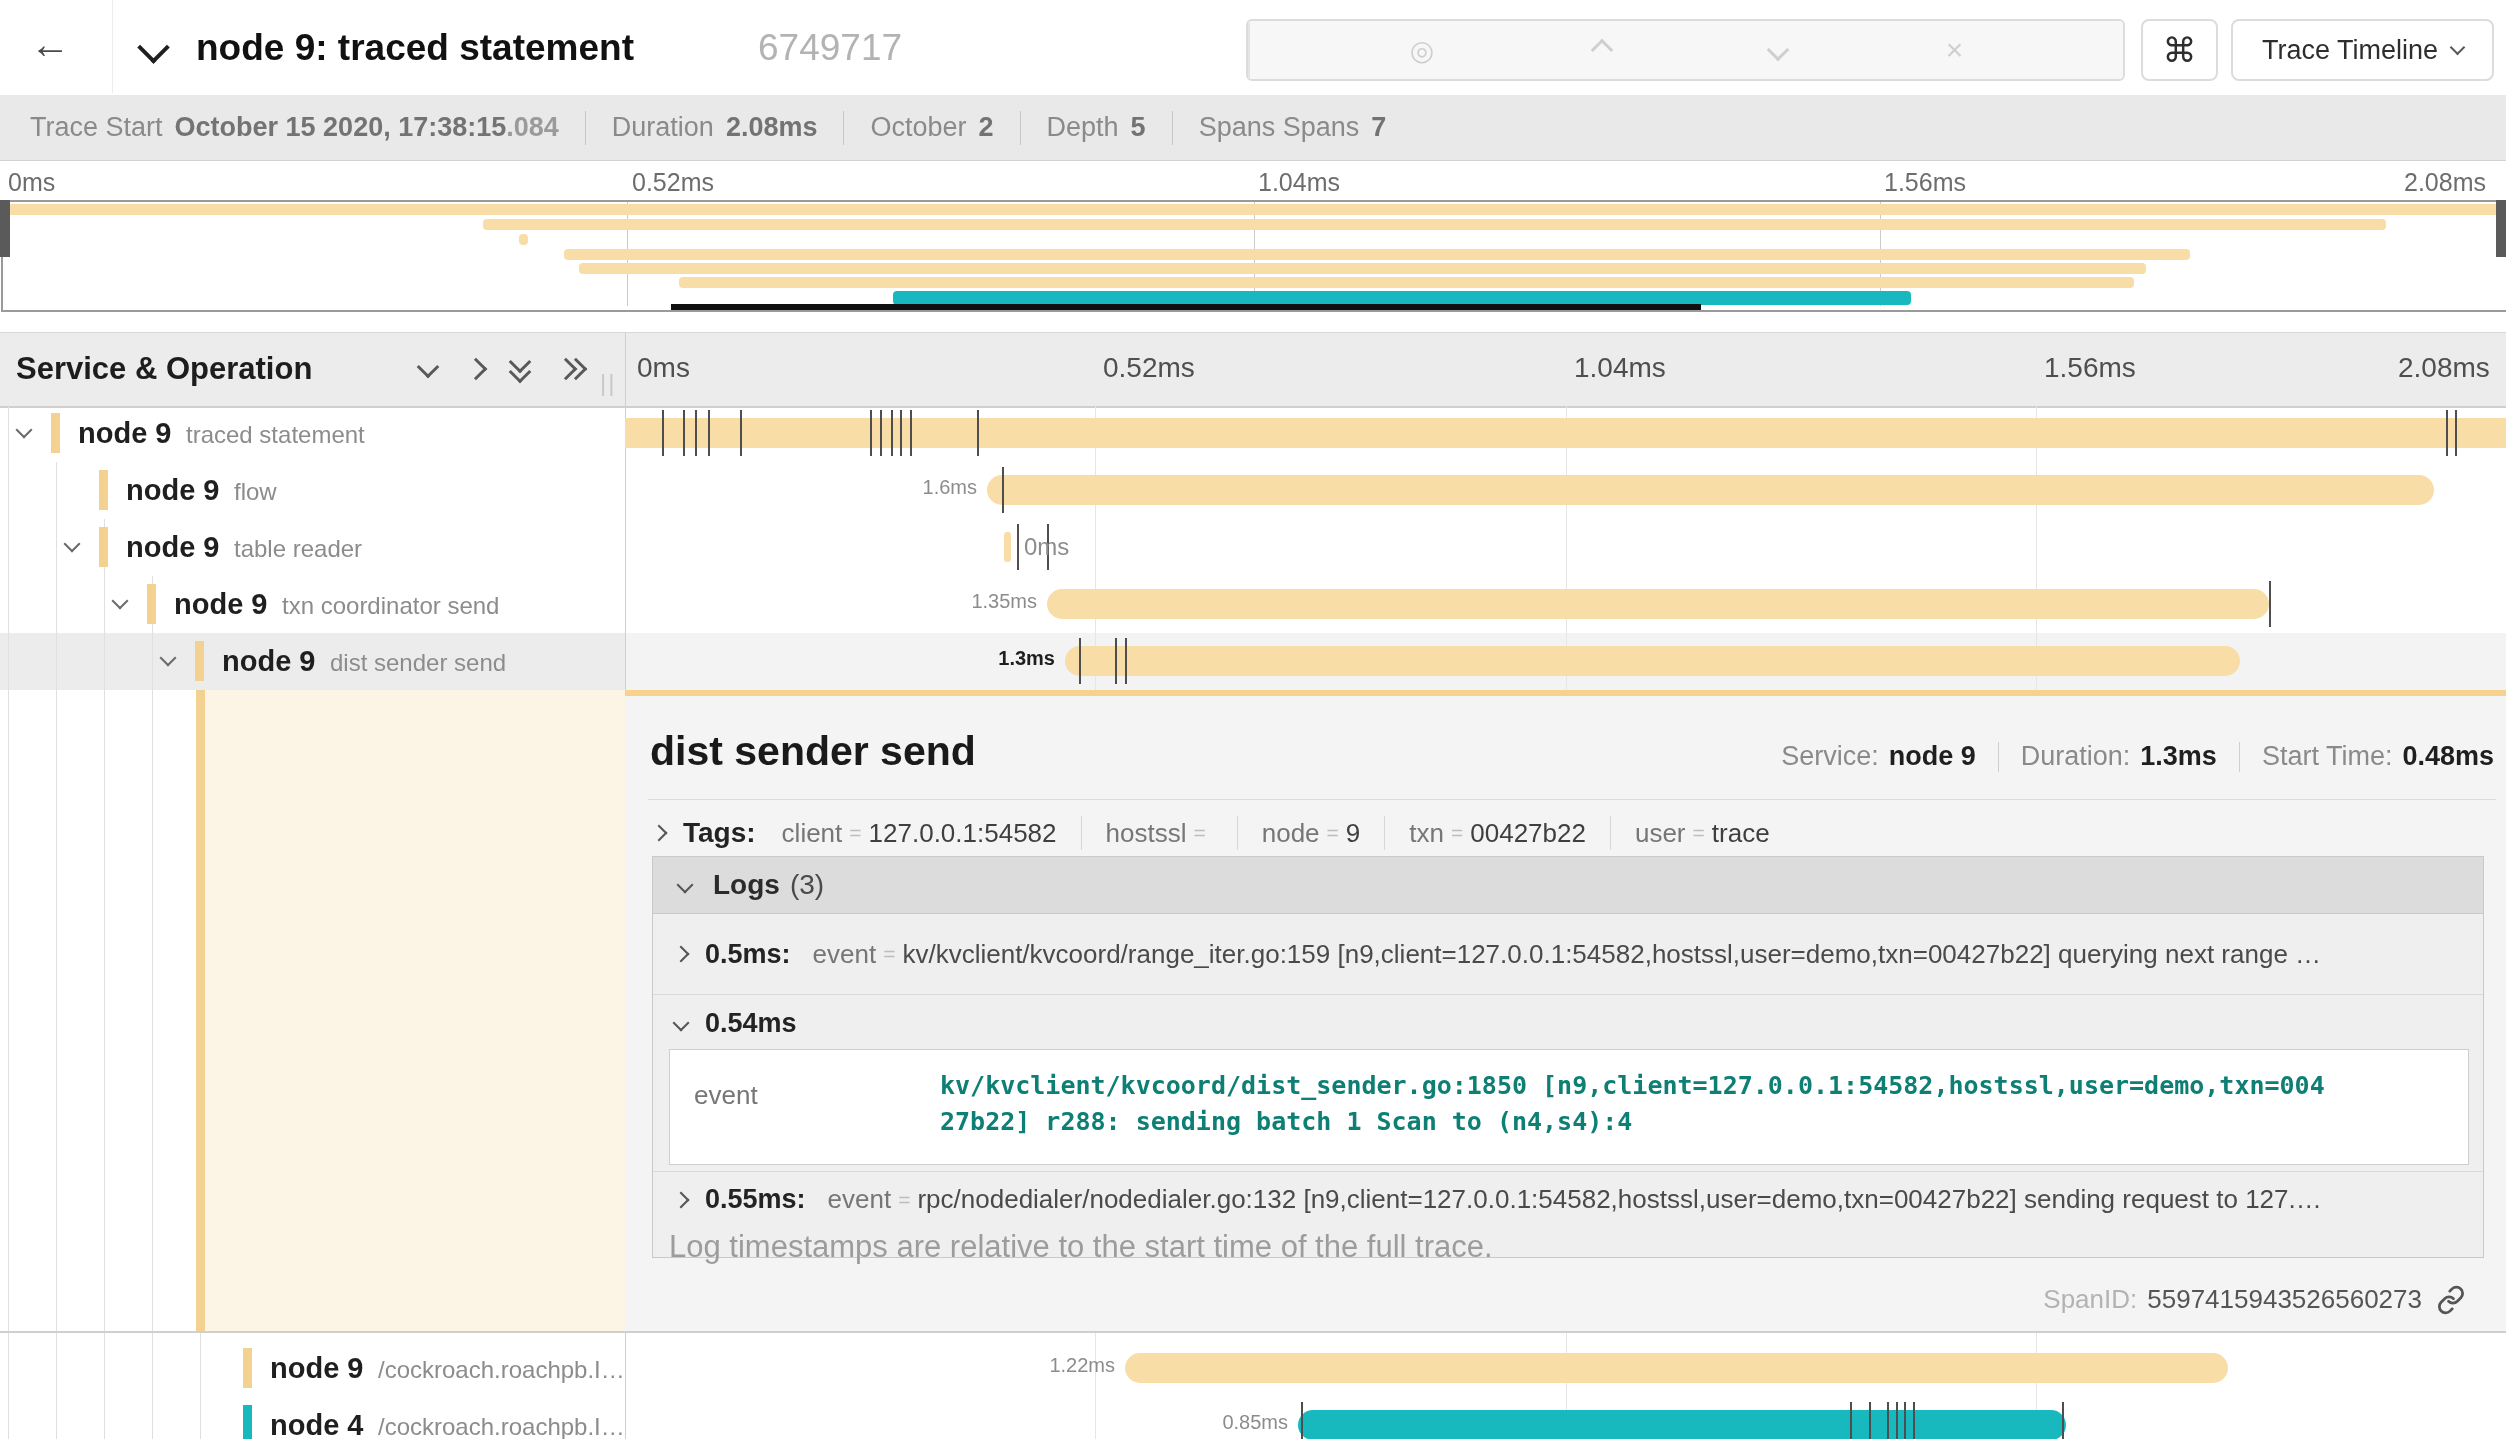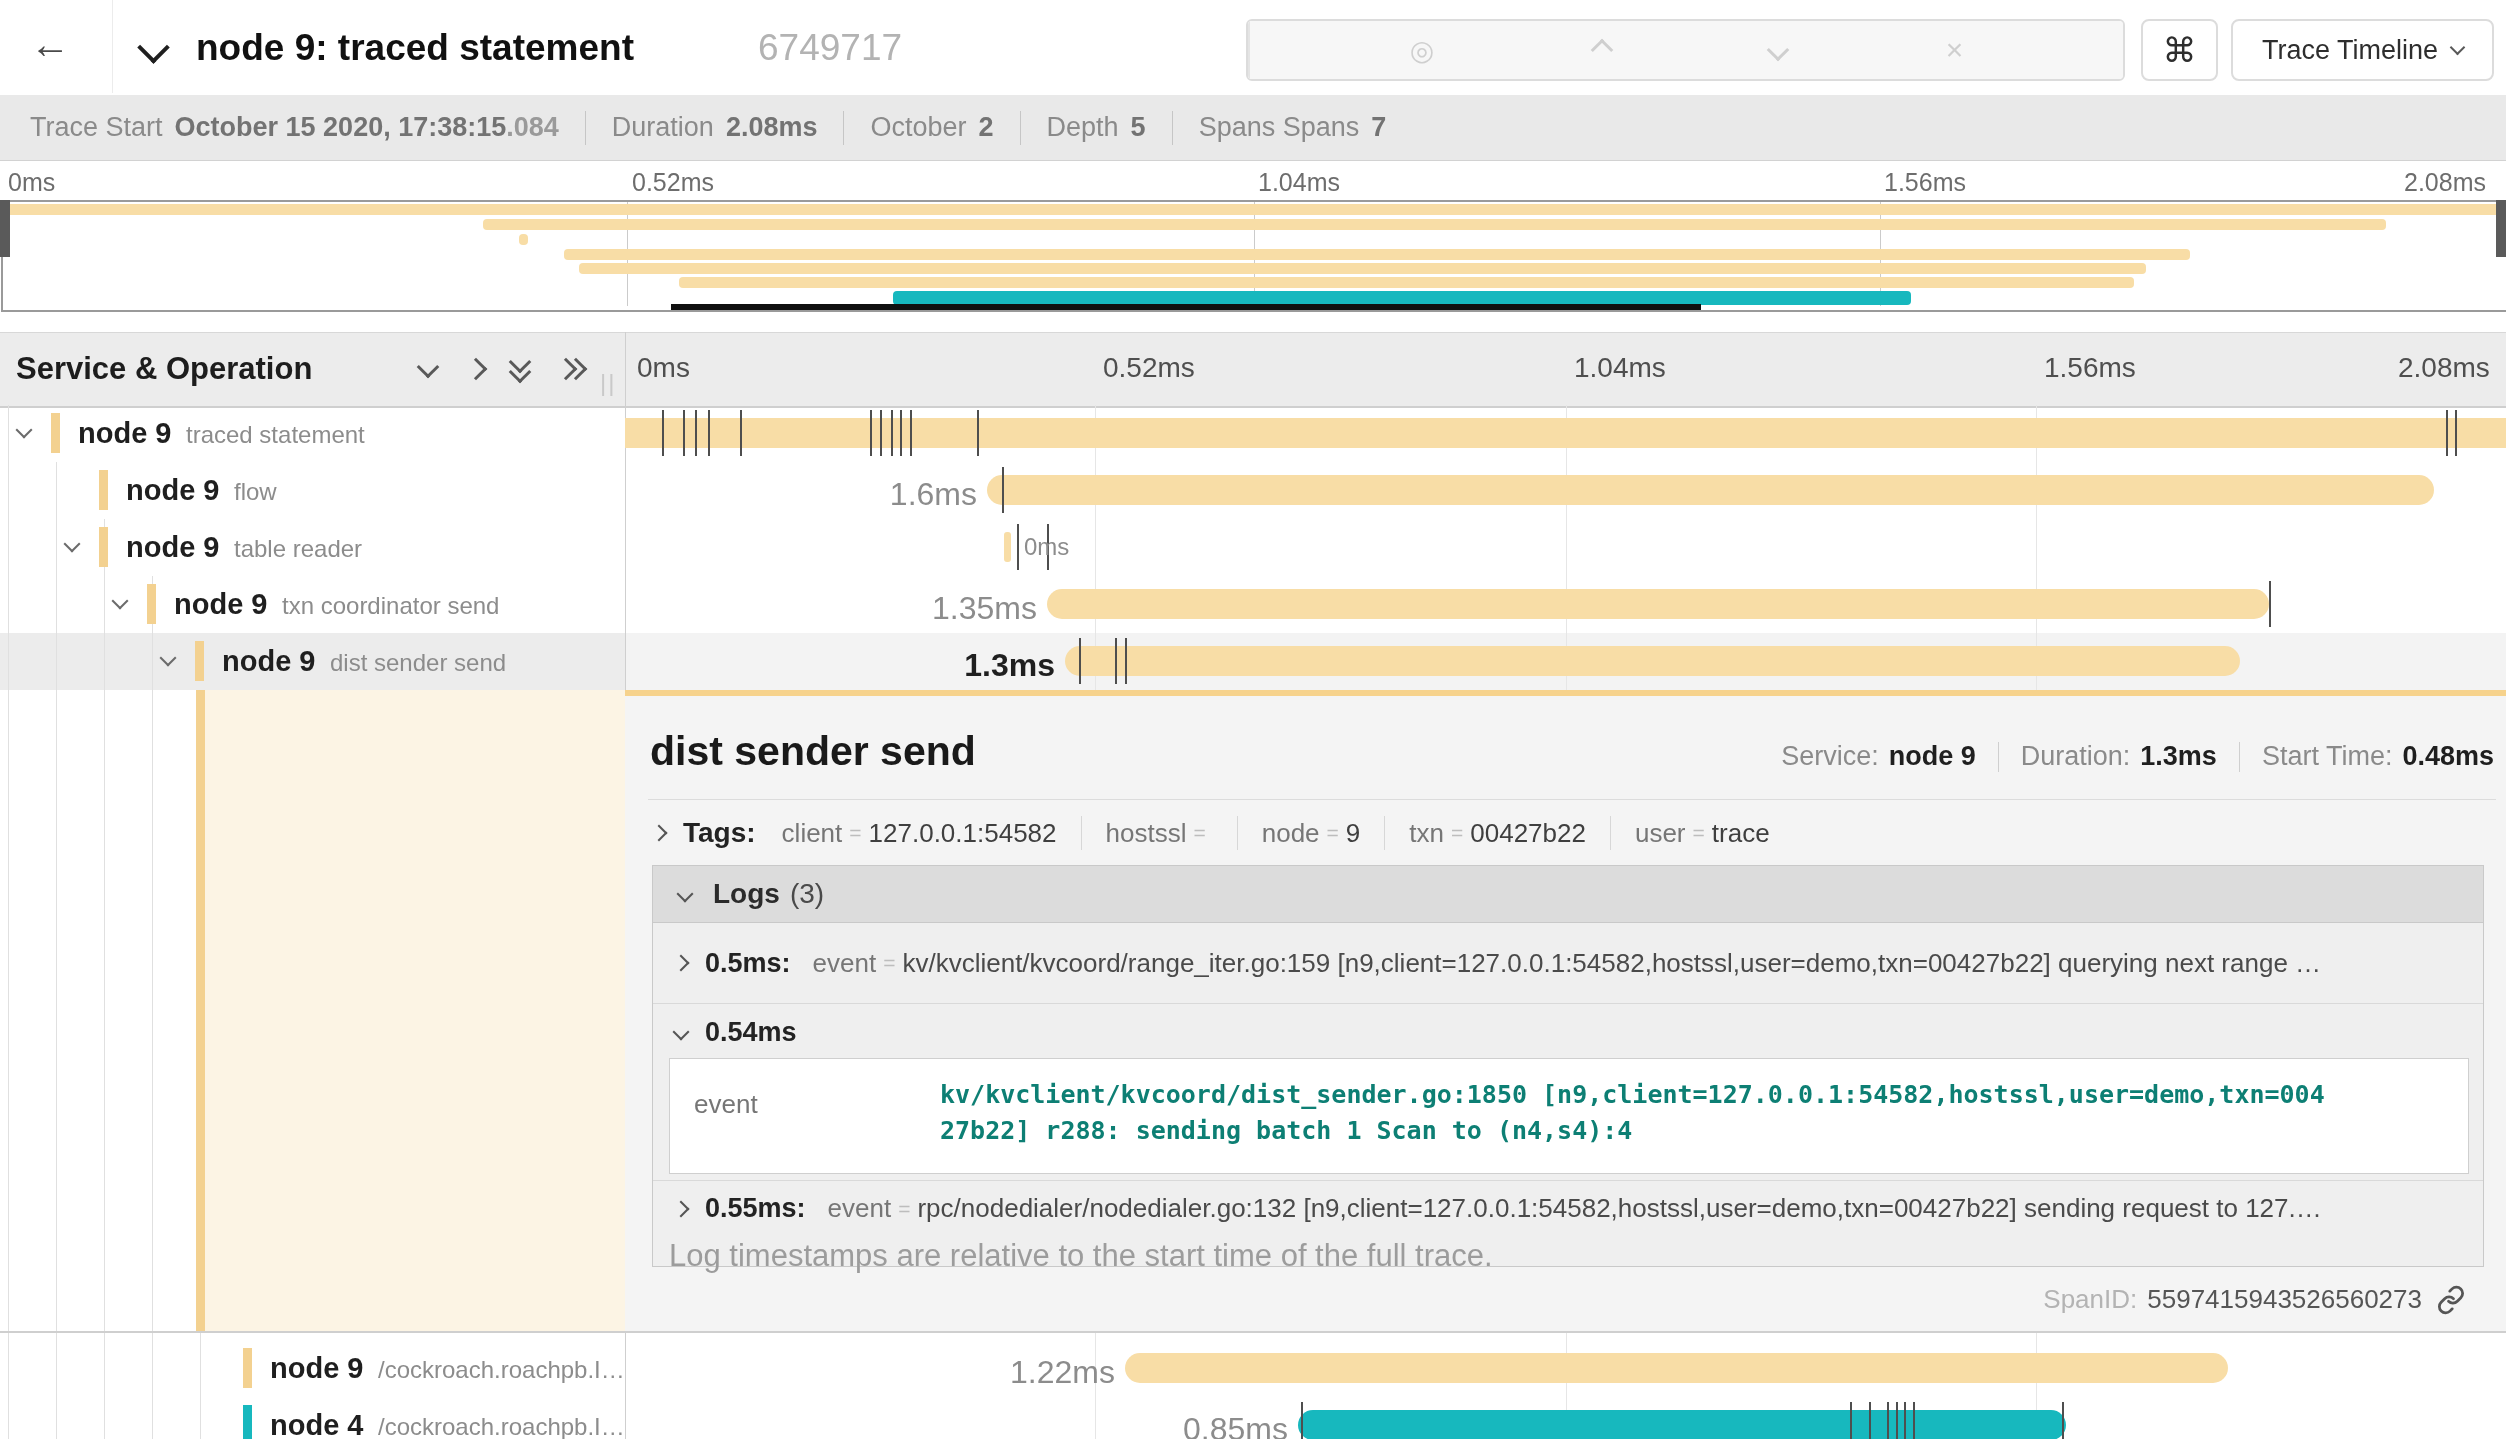--- a/index.html
+++ b/index.html
@@ -32,31 +32,31 @@
   .sechdr{position:absolute;left:0;top:332px;width:2506px;height:73px;background:#ececec;border-top:1px solid #d8d8d8;border-bottom:2px solid #cfcfcf;}
   .gridlab{position:absolute;top:352px;font-size:28px;color:#4f4f4f;}
   
   .strip{position:absolute;width:9px;height:40px;background:#f3d190;}
   .svc{position:absolute;font-size:29px;font-weight:bold;color:#1f1f1f;white-space:nowrap;}
   .op{position:absolute;font-size:24px;color:#8c8c8c;white-space:nowrap;}
   .guide{position:absolute;width:1px;background:#e0e0e0;}
   .gl{position:absolute;width:1px;background:#e6e6e6;}
   .bar{position:absolute;height:30px;border-radius:15px;background:#f8dda6;}
   .tk{position:absolute;width:2px;height:46px;background:#4e4e4e;}
-  .durlab{position:absolute;font-size:32px;color:#8c8c8c;text-align:right;width:140px;white-space:nowrap;}
+  .durlab{position:absolute;font-size:20px;color:#8c8c8c;text-align:right;width:140px;white-space:nowrap;}
   
   .panel{position:absolute;left:625px;top:690px;width:1881px;height:643px;background:#f4f4f4;border-top:6px solid #f6d28c;box-sizing:border-box;}
   .metalab{color:#8a8a8a;font-size:27px;}
   .metaval{color:#1f1f1f;font-size:27px;font-weight:bold;margin-left:10px;}
   .metasep{width:1px;height:30px;background:#cfcfcf;margin:0 22px;display:inline-block;}
   .tagkey{color:#767676;font-size:26px;}
   .tagval{color:#3f3f3f;font-size:26px;}
   .eq{color:#bdbdbd;font-size:21px;margin:0 7px;}
   .tagsep{width:1px;height:34px;background:#d7d7d7;margin:0 24px;}
-  .logbox{position:absolute;left:652px;top:856px;width:1832px;height:402px;border:1px solid #c9c9c9;background:#efefef;box-sizing:border-box;margin-top:9px;}
+  .logbox{position:absolute;left:652px;top:856px;width:1832px;height:402px;border:1px solid #c9c9c9;background:#efefef;box-sizing:border-box;}
   .logtime{font-size:27px;font-weight:bold;color:#232323;}
   .logval{font-size:26px;color:#4a4a4a;white-space:nowrap;overflow:hidden;text-overflow:clip;}
   .mono{font-family:"DejaVu Sans Mono","Liberation Mono",monospace;font-size:25px;line-height:36px;color:#0d7f74;font-weight:bold;word-break:break-all;}
   .row-flex{display:flex;align-items:center;}
 </style>
 </head>
 <body>
 
 <div class="app">
 

